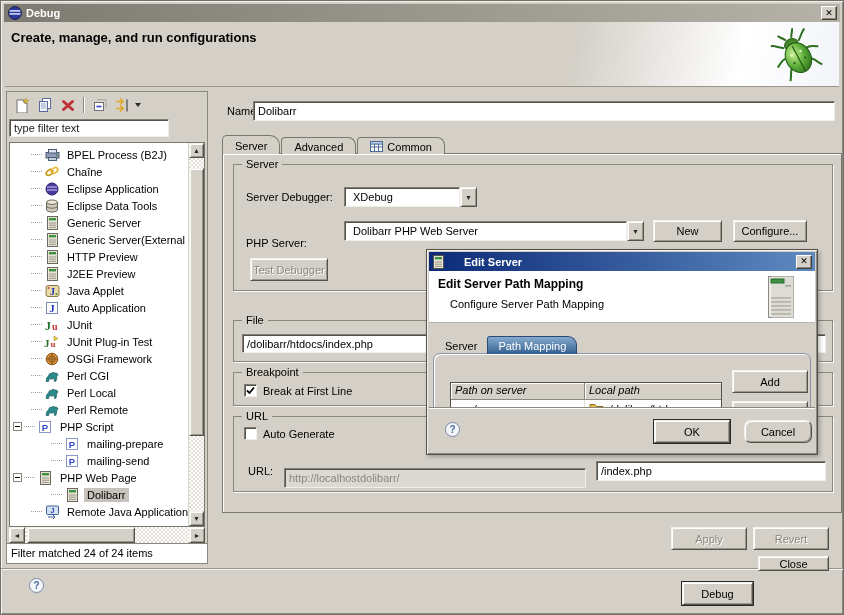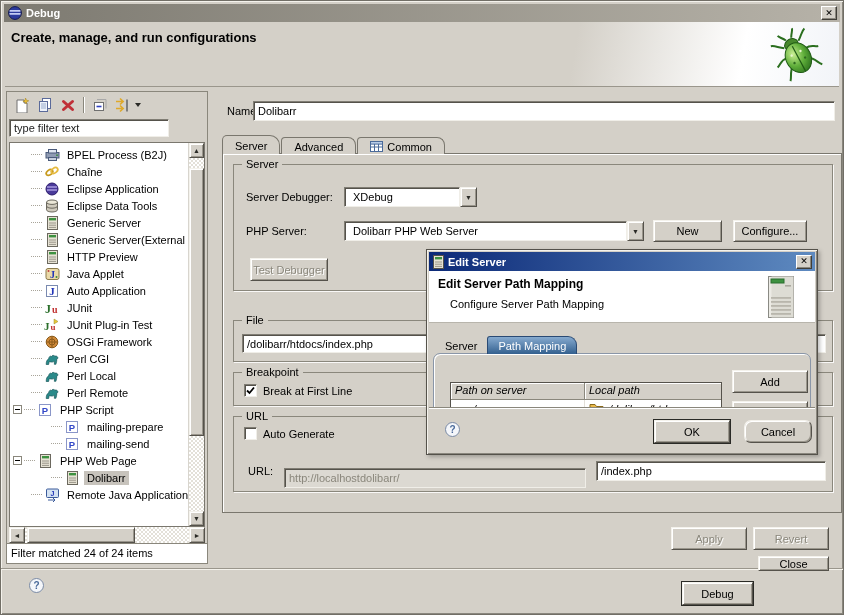--- a/index.html
+++ b/index.html
@@ -85,21 +85,21 @@
   .content-box { position:absolute; left:6px; top:62px; width:620px; height:360px;
                  border:1px solid #7a776e; box-shadow:inset 1px 1px 0 #fff; background:#d4d0c8; }
 
   .g-server { left:10px; top:10px; width:600px; height:127px; }
   .lab-debugger { position:absolute; left:12px; top:26px; }
   .combo { position:absolute; height:20px; display:flex; }
   .combo .ct { flex:1; background:#fff; border:1px solid; border-color:#807d74 #f0eee8 #f0eee8 #807d74;
                box-shadow:inset 1px 1px 0 #55524b; padding:2px 8px; line-height:14px; white-space:nowrap; overflow:hidden; }
   .combo .cb { width:17px; display:flex; align-items:center; justify-content:center; font-size:7px; color:#2a2a26; }
   .combo-debugger { left:110px; top:22px; width:133px; }
-  .lab-phpserver { position:absolute; left:12px; top:60px; }
+  .lab-phpserver { position:absolute; left:12px; top:72px; }
   .combo-phpserver { left:110px; top:56px; width:300px; }
   .btn-new { position:absolute; left:419px; top:55px; width:69px; height:22px; }
   .btn-configure { position:absolute; left:499px; top:55px; width:74px; height:22px; }
   .btn-testdebugger { position:absolute; left:16px; top:93px; width:78px; height:23px; }
 
   .g-file { left:10px; top:166px; width:600px; height:42px; }
   .file-input { position:absolute; left:8px; top:13px; width:584px; height:19px; }
 
   .g-break { left:10px; top:218px; width:600px; height:34px; }
   .g-url { left:10px; top:262px; width:600px; height:76px; }
@@ -124,21 +124,21 @@
   .help-main { position:absolute; left:24px; top:490px; }
   .btn-debug { position:absolute; left:677px; top:494px; width:71px; height:23px; }
   .btn-close { position:absolute; left:753px; top:468px; width:71px; height:15px; }
 
   
   .dialog { position:absolute; left:421px; top:161px; width:392px; height:206px;
             background:#d4d0c8; border:1px solid #55524b;
             box-shadow:inset 1px 1px 0 #f4f2ec, inset -1px -1px 0 #8a877e, 2px 2px 4px rgba(0,0,0,.25); z-index:5; }
   .dlg-titlebar { position:absolute; left:2px; top:2px; right:2px; height:19px;
                   background:linear-gradient(to right,#0c2a78,#5e8ac0);
-                  display:flex; align-items:center; gap:4px; padding:0 3px 0 4px; }
+                  display:flex; align-items:center; gap:20px; padding:0 3px 0 4px; }
   .dlg-titlebar .t-title { color:#fff; font-weight:bold; font-size:11px; }
   .dlg-header { position:absolute; left:2px; top:21px; right:2px; height:52px; background:#fff;
                 border-bottom:1px solid #b8b5ac; }
   .dlg-header .dh-title { position:absolute; left:9px; top:6px; font-size:12px; font-weight:bold; }
   .dlg-header .dh-sub { position:absolute; left:21px; top:27px; }
   .dlg-header .tower { position:absolute; right:16px; top:4px; }
   .dlg-tabarea { position:absolute; left:2px; top:73px; right:2px; bottom:2px; }
   .dlg-tabs { position:absolute; left:6px; top:13px; display:flex; align-items:flex-end; z-index:2; }
   .dlg-tab { height:17px; padding:1px 10px 0; display:flex; align-items:center; }
   .dlg-tab.active { background:linear-gradient(#86aacf,#33608f); color:#fff; border:1px solid #2a4a74;
@@ -338,20 +338,33 @@
                   <rect x="2" y="6.5" width="7" height="1" fill="#9a968a"></rect>
                   <rect x="2" y="8.7" width="7" height="1" fill="#9a968a"></rect>
                   <rect x="2" y="10.9" width="7" height="1" fill="#9a968a"></rect>
                 </svg>
               </span>
               <span class="lbl">HTTP Preview</span>
             </div>
             <div class="tree-row lvl1">
               <span class="dash"></span>
               <span class="ti">
+                <svg width="11" height="14" viewBox="0 0 11 14">
+                  <rect x=".5" y=".5" width="10" height="13" fill="#e6e2d4" stroke="#6b685e"></rect>
+                  <rect x="2" y="2" width="7" height="2.4" fill="#3d9140"></rect>
+                  <rect x="2" y="6.5" width="7" height="1" fill="#9a968a"></rect>
+                  <rect x="2" y="8.7" width="7" height="1" fill="#9a968a"></rect>
+                  <rect x="2" y="10.9" width="7" height="1" fill="#9a968a"></rect>
+                </svg>
+              </span>
+              <span class="lbl">J2EE Preview</span>
+            </div>
+            <div class="tree-row lvl1">
+              <span class="dash"></span>
+              <span class="ti">
                 <svg width="15" height="14" viewBox="0 0 15 14">
                   <rect x="1" y="1.5" width="13" height="11" rx="2" fill="#ead9a8" stroke="#8a7a4a"></rect>
                   <circle cx="3.5" cy="4" r="1" fill="#c04040"></circle>
                   <circle cx="11.5" cy="10" r="1" fill="#3a8a3a"></circle>
                   <text x="7.5" y="11" font-size="10" font-weight="bold" fill="#2135b8" text-anchor="middle" font-family="serif">J</text>
                 </svg>
               </span>
               <span class="lbl">Java Applet</span>
             </div>
             <div class="tree-row lvl1">

